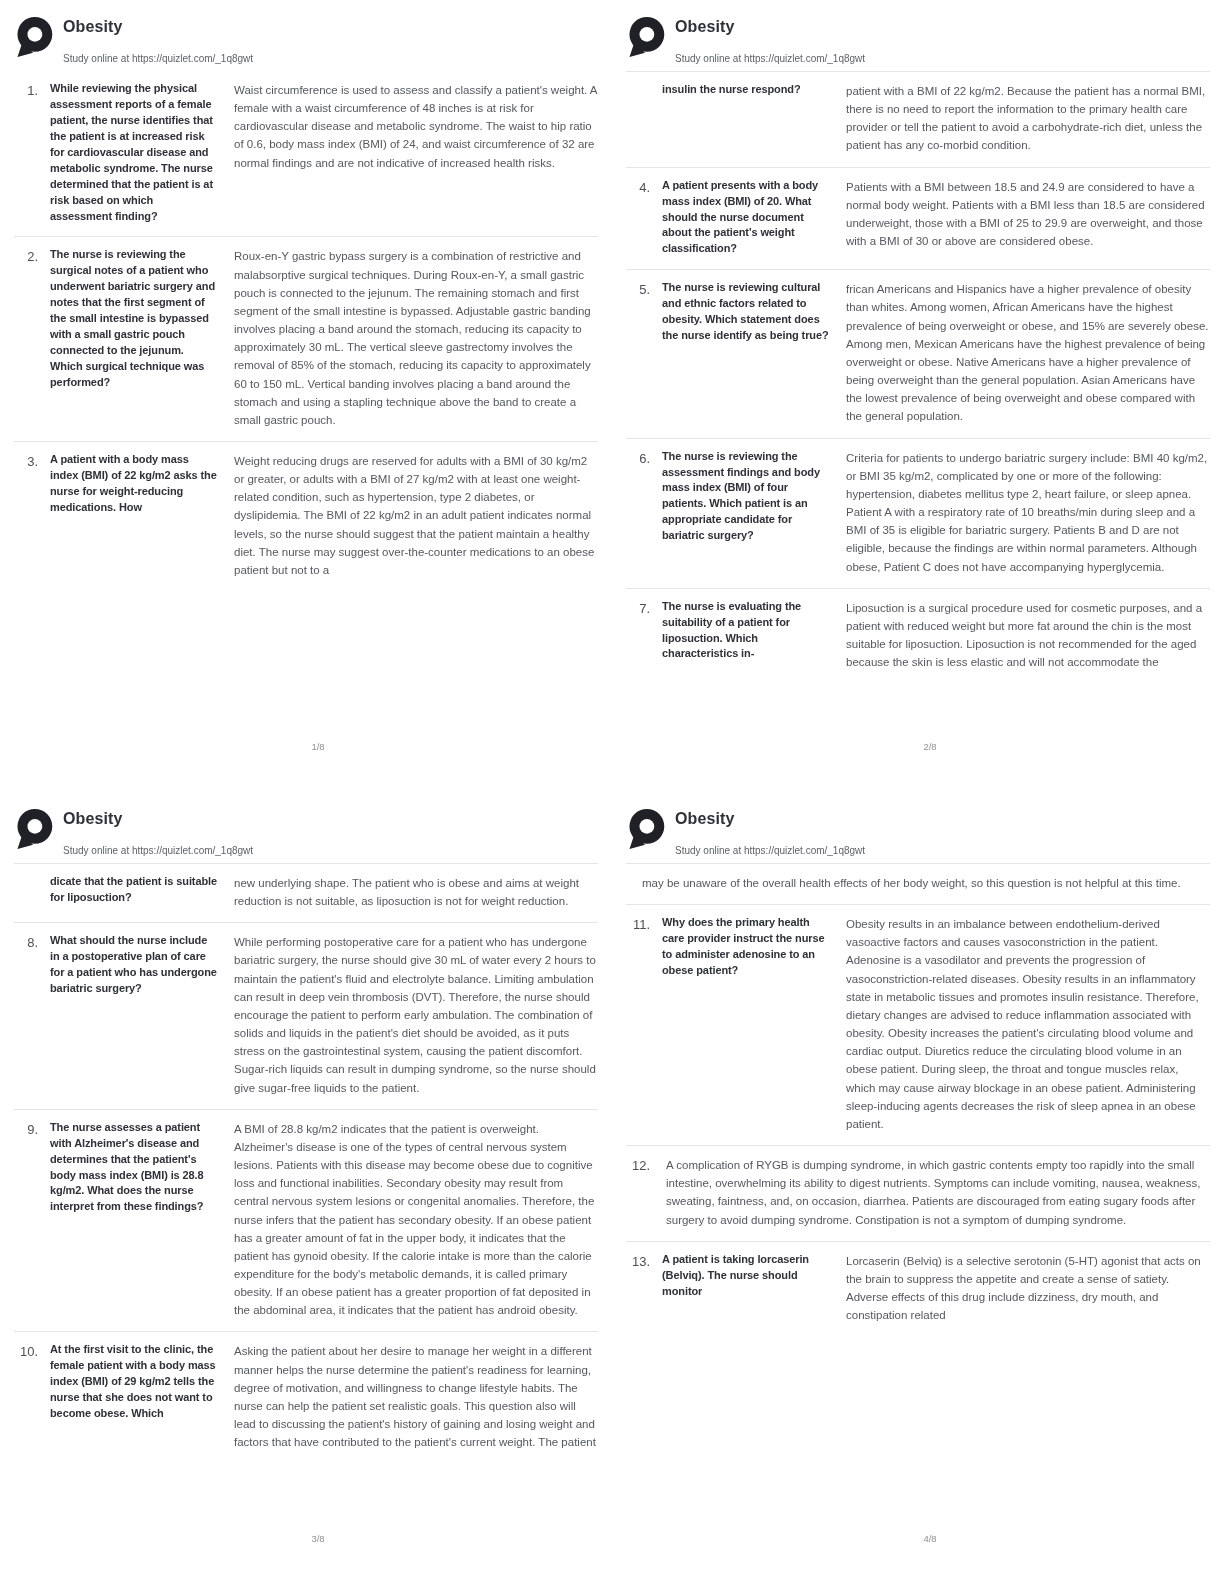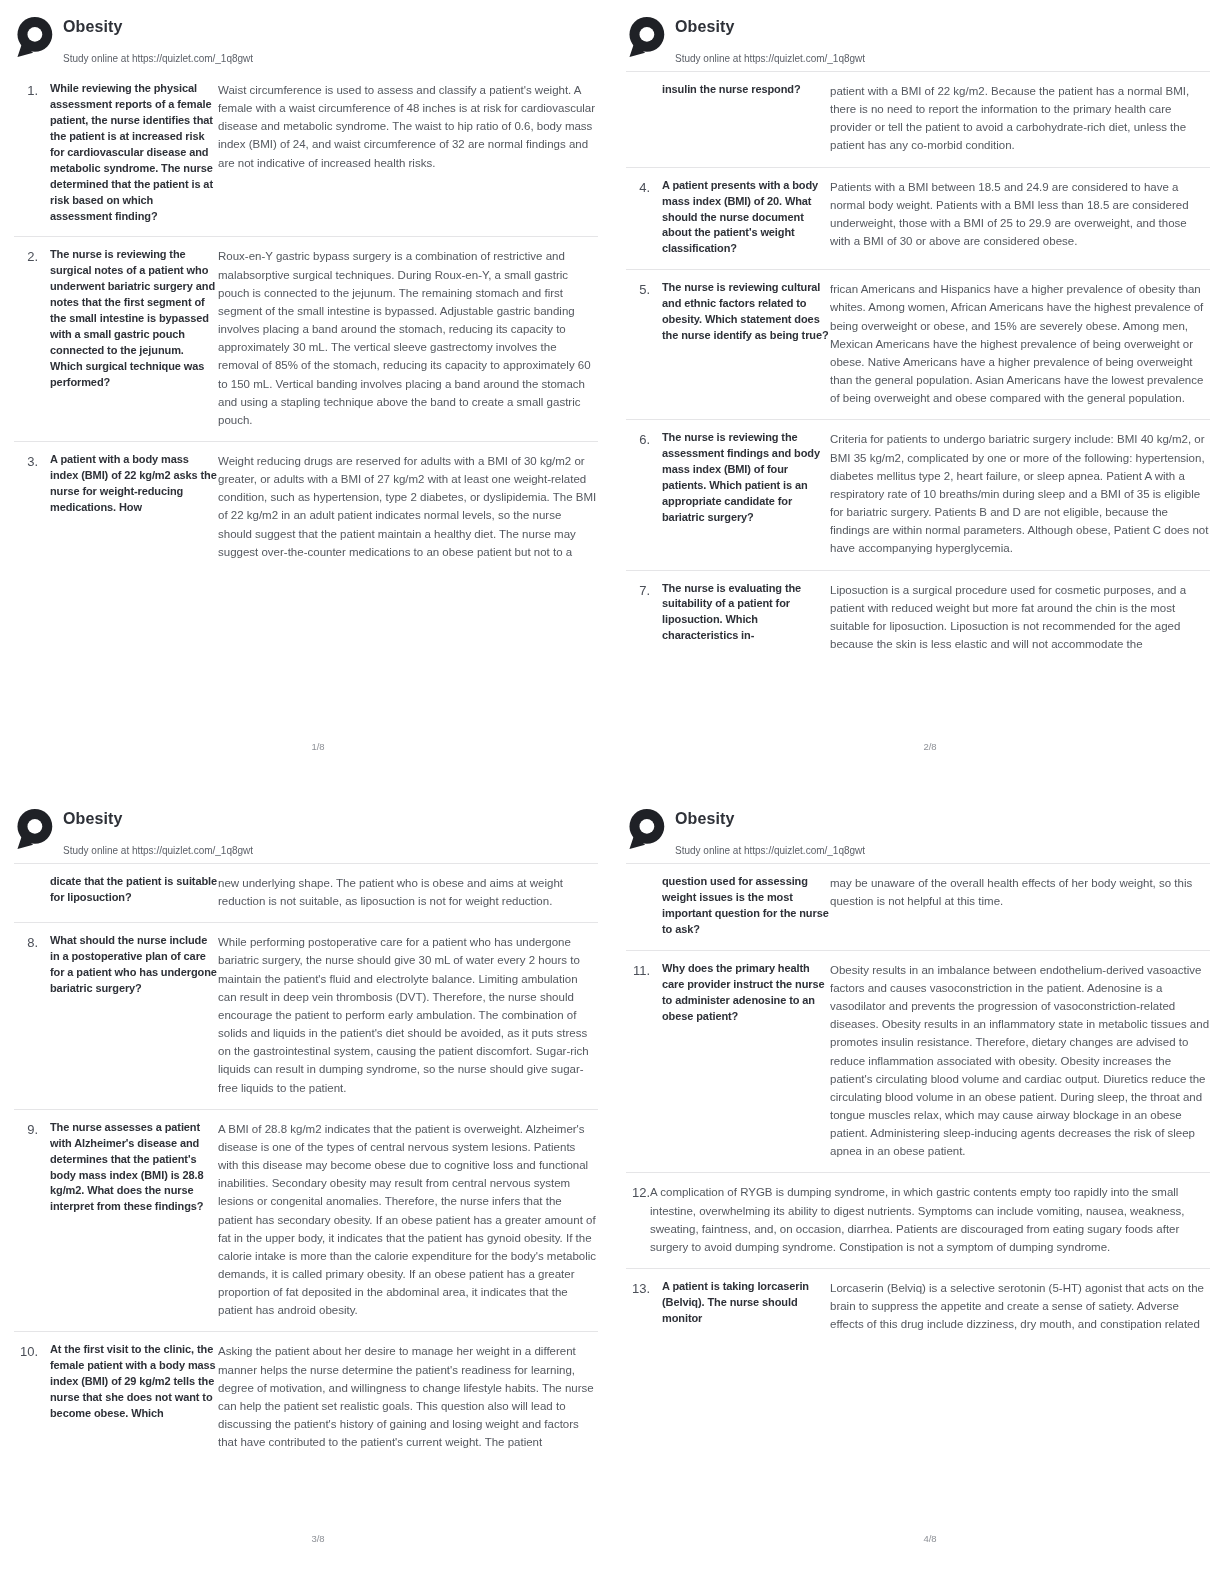--- a/index.html
+++ b/index.html
@@ -37,21 +37,21 @@
     width:24px; flex-shrink:0; text-align:right;
     font-size:13px; color:#4b4f58; padding-top:2px;
   }
   .q {
     width:168px; flex-shrink:0; margin-left:12px;
     font-size:11px; font-weight:bold; line-height:1.45;
     color:#2e3138; letter-spacing:-0.1px;
   }
   .row.continuation .q { margin-left:36px; }
   .a {
-    flex:1; margin-left:0;
+    flex:1; margin-left:16px;
     font-size:11.5px; line-height:1.58; color:#54585f;
   }
   .footer {
     position:absolute; bottom:40px; left:0; width:100%;
     text-align:center; font-size:9.5px; color:#8d9096;padding-left:24px;
   }
 </style>
 </head>
 <body>
 
@@ -173,21 +173,20 @@
         <circle cx="24" cy="21" r="20" fill="#1f2126"></circle>
         <circle cx="24" cy="21" r="8.5" fill="#ffffff"></circle>
       </svg>
       <div class="title-block">
         <div class="title">Obesity</div>
         <div class="subtitle">Study online at https://quizlet.com/_1q8gwt</div>
       </div>
     </div>
 
     <div class="row rule continuation">
-      <div class="q">question used for assessing weight issues is the most important question for the nurse to ask?</div>
       <div class="a">may be unaware of the overall health effects of her body weight, so this question is not helpful at this time.</div>
     </div>
     <div class="row rule">
       <div class="num">11.</div>
       <div class="q">Why does the primary health care provider instruct the nurse to administer adenosine to an obese patient?</div>
       <div class="a">Obesity results in an imbalance between endothelium-derived vasoactive factors and causes vasoconstriction in the patient. Adenosine is a vasodilator and prevents the progression of vasoconstriction-related diseases. Obesity results in an inflammatory state in metabolic tissues and promotes insulin resistance. Therefore, dietary changes are advised to reduce inflammation associated with obesity. Obesity increases the patient's circulating blood volume and cardiac output. Diuretics reduce the circulating blood volume in an obese patient. During sleep, the throat and tongue muscles relax, which may cause airway blockage in an obese patient. Administering sleep-inducing agents decreases the risk of sleep apnea in an obese patient.</div>
     </div>
     <div class="row rule">
       <div class="num">12.</div>
       <div class="a">A complication of RYGB is dumping syndrome, in which gastric contents empty too rapidly into the small intestine, overwhelming its ability to digest nutrients. Symptoms can include vomiting, nausea, weakness, sweating, faintness, and, on occasion, diarrhea. Patients are discouraged from eating sugary foods after surgery to avoid dumping syndrome. Constipation is not a symptom of dumping syndrome.</div>

